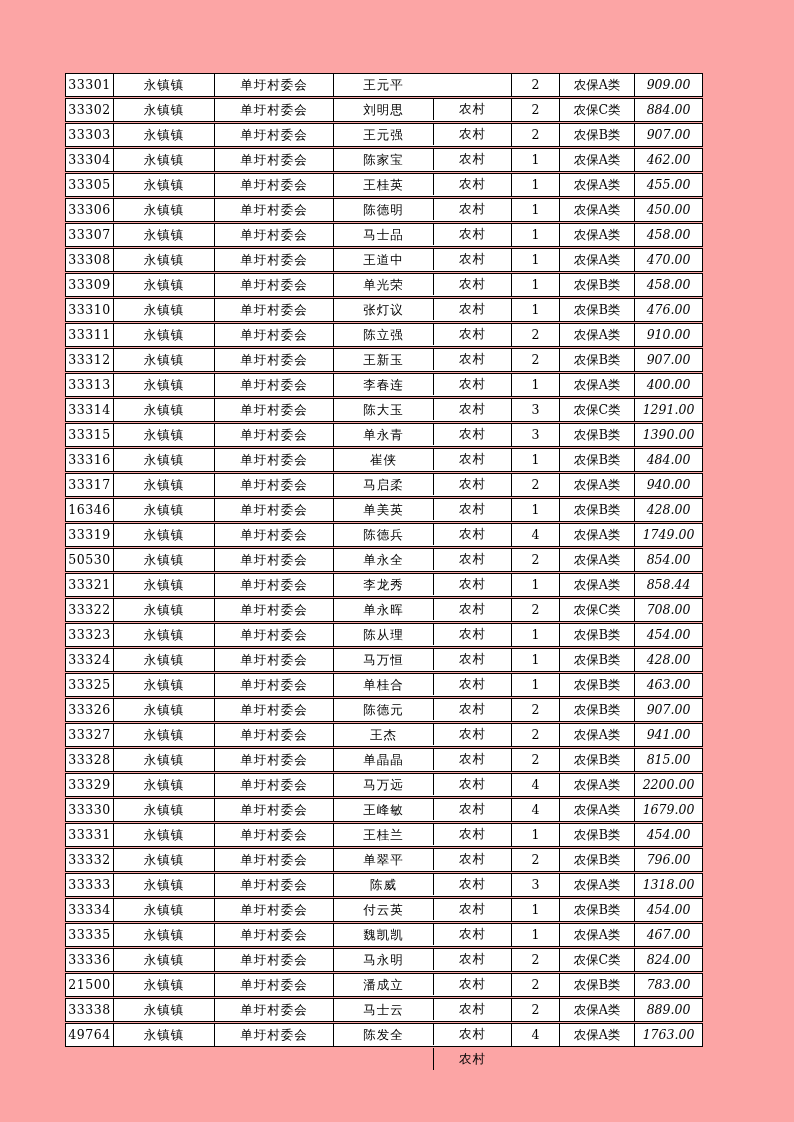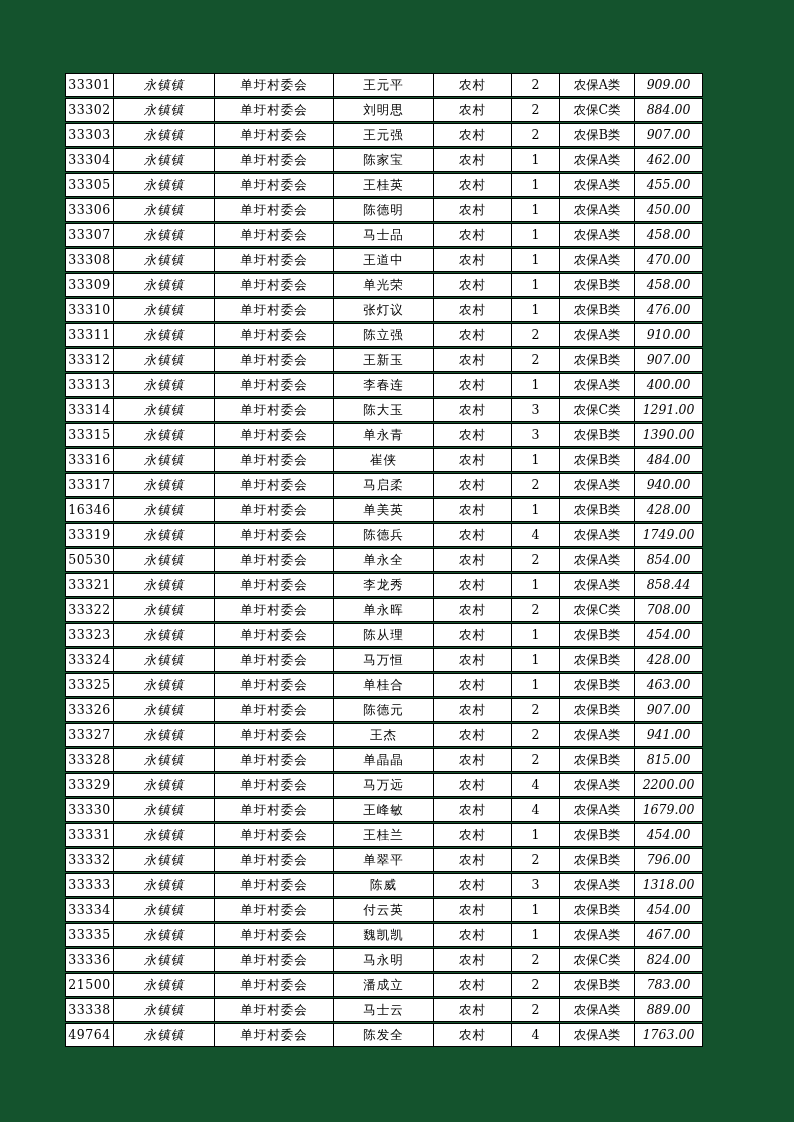--- a/index.html
+++ b/index.html
@@ -4,21 +4,21 @@
 <style>
   html, body {
     margin: 0;
     padding: 0;
     background: #ffffff;
   }
   .page {
     position: relative;
     width: 794px;
     height: 1122px;
-    background: #14532d;
+    background: #fca5a5;
     overflow: hidden;
     font-family: "DejaVu Serif", "Liberation Serif", serif;
     color: #000000;
   }
   .table {
     position: absolute;
     left: 65px;
     top: 73px;
     width: 638px;
   }
@@ -35,24 +35,24 @@
     box-sizing: border-box;
     height: 22px;
     line-height: 22px;
     font-size: 12.5px;
     text-align: center;
     white-space: nowrap;
     overflow: hidden;
     border-left: 1px solid #000000;
   }
   .t-cell.c0 { width: 47px; border-left: none; letter-spacing: 0.5px; }
-  .t-cell.c1 { width: 101px; letter-spacing: 1px; font-style: italic; }
+  .t-cell.c1 { width: 101px; letter-spacing: 1px; }
   .t-cell.c2 { width: 119px; letter-spacing: 1px; }
   .t-cell.c3 { width: 100px; letter-spacing: 1px; }
-  .t-cell.c4 { width: 78px;  letter-spacing: 1px; }
+  .t-cell.c4 { width: 78px;  letter-spacing: 1px; margin-top: 24px; }
   .t-cell.c5 { width: 48px; }
   .t-cell.c6 { width: 75px; }
   .t-cell.c7 { flex: 1; font-style: italic; }
 </style>
 </head>
 <body>
 
 <div class="page">
   <div class="table" id="table-body">
   <div class="t-row">

